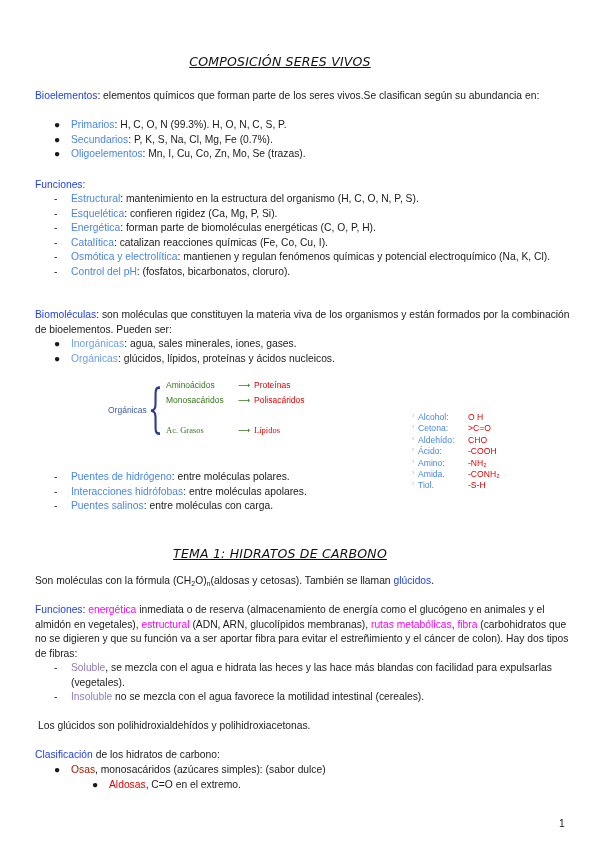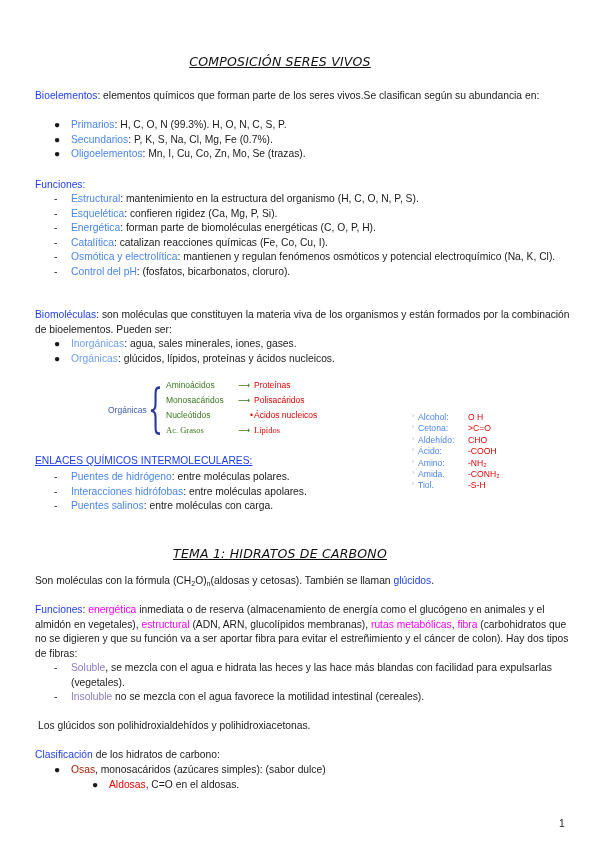--- a/index.html
+++ b/index.html
@@ -58,21 +58,21 @@
     <li><span class="bullet">●</span><span class="lblue">Oligoelementos</span><span>: Mn, I, Cu, Co, Zn, Mo, Se (trazas).</span></li>
   </ul>
 
   <div class="para blue" style="top:178px;">Funciones:</div>
 
   <ul class="list" style="left:71px; top:192px; width:500px;">
     <li><span class="dash">-</span><span class="lblue">Estructural</span><span>: mantenimiento en la estructura del organismo (H, C, O, N, P, S).</span></li>
     <li><span class="dash">-</span><span class="lblue">Esquelética</span><span>: confieren rigidez (Ca, Mg, P, Si).</span></li>
     <li><span class="dash">-</span><span class="lblue">Energética</span><span>: forman parte de biomoléculas energéticas (C, O, P, H).</span></li>
     <li><span class="dash">-</span><span class="lblue">Catalítica</span><span>: catalizan reacciones químicas (Fe, Co, Cu, I).</span></li>
-    <li><span class="dash">-</span><span class="lblue">Osmótica y electrolítica</span><span>: mantienen y regulan fenómenos osmóticos y potencial electroquímico (Na, K, Cl).</span></li>
+    <li><span class="dash">-</span><span class="lblue">Osmótica y electrolítica</span><span>: mantienen y regulan fenómenos químicas y potencial electroquímico (Na, K, Cl).</span></li>
     <li><span class="dash">-</span><span class="lblue">Control del pH</span><span>: (fosfatos, bicarbonatos, cloruro).</span></li>
   </ul>
 
   <div class="para" style="top:308px;">
     <span class="blue">Biomoléculas</span><span>: son moléculas que constituyen la materia viva de los organismos y están formados por la combinación de bioelementos. Pueden ser:</span>
   </div>
 
   <ul class="list" style="left:71px; top:337px;">
     <li><span class="bullet">●</span><span class="lblue2">Inorgánicas</span><span>: agua, sales minerales, iones, gases.</span></li>
     <li><span class="bullet">●</span><span class="lblue2">Orgánicas</span><span>: glúcidos, lípidos, proteínas y ácidos nucleicos.</span></li>
@@ -83,25 +83,20 @@
     <span class="brace">{</span>
     <div class="row" style="top:2px;">
         <span class="src">Aminoácidos</span>
         <span class="arr">⟶</span>
         <span class="dst">Proteínas</span>
       </div>
     <div class="row" style="top:17px;">
         <span class="src">Monosacáridos</span>
         <span class="arr">⟶</span>
         <span class="dst">Polisacáridos</span>
-      </div>
-    <div class="row" style="top:32px;">
-        <span class="src">Nucleótidos</span>
-        <span class="arr" style="left:84px;color:#e00000;">•</span>
-        <span class="dst">Ácidos nucleicos</span>
       </div>
     <div class="row" style="top:47px;font-family:Liberation Serif, serif;">
         <span class="src">Ac. Grasos</span>
         <span class="arr">⟶</span>
         <span class="dst">Lípidos</span>
       </div>
   </div>
 
   <div class="groups">
     <div class="g">
@@ -134,21 +129,20 @@
         <span class="n">Amida.</span>
         <span class="f">-CONH₂</span>
       </div>
     <div class="g">
         <span class="tick">›</span>
         <span class="n">Tiol.</span>
         <span class="f">-S-H</span>
       </div>
   </div>
 
-  <div class="enlaces-h">ENLACES QUÍMICOS INTERMOLECULARES:</div>
 
   <ul class="list" style="left:71px; top:470px;">
     <li><span class="dash">-</span><span class="lblue">Puentes de hidrógeno</span><span>: entre moléculas polares.</span></li>
     <li><span class="dash">-</span><span class="lblue">Interacciones hidrófobas</span><span>: entre moléculas apolares.</span></li>
     <li><span class="dash">-</span><span class="lblue">Puentes salinos</span><span>: entre moléculas con carga.</span></li>
   </ul>
 
   <div class="title" style="top:546px;">TEMA 1: HIDRATOS DE CARBONO</div>
 
   <div class="para" style="top:574px;">
@@ -167,17 +161,17 @@
   <div class="para" style="top:719px; left:38px;">Los glúcidos son polihidroxialdehídos y polihidroxiacetonas.</div>
 
   <div class="para" style="top:748px;">
     <span class="blue">Clasificación</span><span> de los hidratos de carbono:</span>
   </div>
 
   <ul class="list" style="left:71px; top:763px;">
     <li><span class="bullet">●</span><span class="maroon">Osas</span><span>, monosacáridos (azúcares simples):  (sabor dulce)</span></li>
   </ul>
   <ul class="list" style="left:109px; top:778px;">
-    <li><span class="bullet">●</span><span class="red">Aldosas</span><span>, C=O en el aldosas.</span></li>
+    <li><span class="bullet">●</span><span class="red">Aldosas</span><span>, C=O en el extremo.</span></li>
   </ul>
 
   <div class="pagenum">1</div>
 </div>
 
 </body></html>

